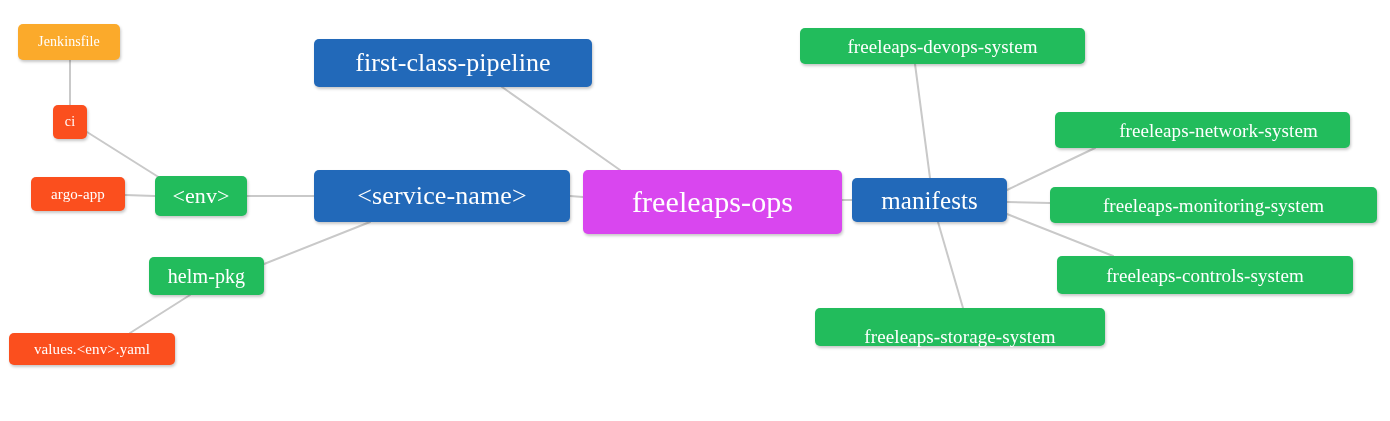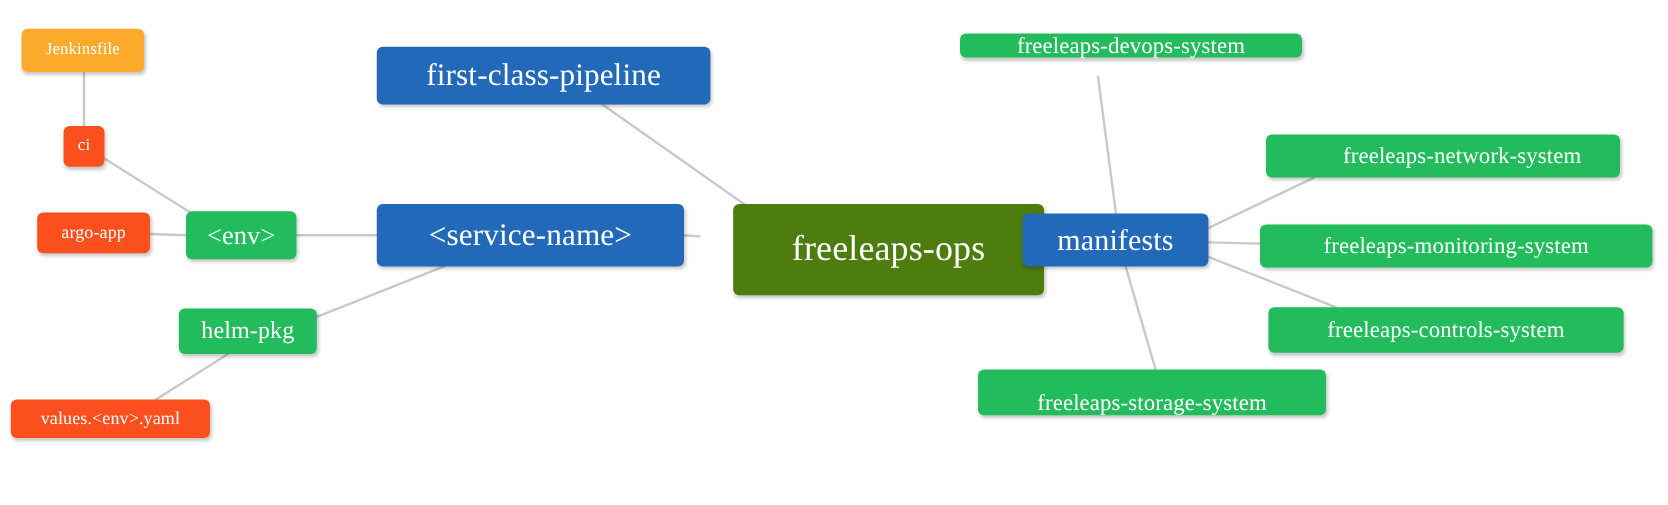--- a/index.html
+++ b/index.html
@@ -77,27 +77,27 @@
       </div>
       <div class="node" style="left: 9px; top: 333px; width: 166px; height: 32px; background: rgb(251, 79, 30); font-size: 15px;">
         <span>values.&lt;env&gt;.yaml</span>
       </div>
       <div class="node" style="left: 314px; top: 39px; width: 278px; height: 48px; background: rgb(34, 105, 185); font-size: 26px;">
         <span>first-class-pipeline</span>
       </div>
       <div class="node" style="left: 314px; top: 170px; width: 256px; height: 52px; background: rgb(34, 105, 185); font-size: 26px;">
         <span>&lt;service-name&gt;</span>
       </div>
-      <div class="node" style="left: 583px; top: 170px; width: 259px; height: 76px; background: #4d7c0f; font-size: 30px; margin-left: 28px;">
+      <div class="node" style="left: 583px; top: 170px; width: 259px; height: 64px; background: #d946ef; font-size: 30px;">
         <span>freeleaps-ops</span>
       </div>
       <div class="node" style="left: 852px; top: 178px; width: 155px; height: 44px; background: rgb(34, 105, 185); font-size: 25px;">
         <span>manifests</span>
       </div>
-      <div class="node" style="left: 800px; top: 28px; width: 285px; height: 20px; background: rgb(34, 188, 92); font-size: 19px;">
+      <div class="node" style="left: 800px; top: 28px; width: 285px; height: 36px; background: rgb(34, 188, 92); font-size: 19px;">
         <span>freeleaps-devops-system</span>
       </div>
       <div class="node" style="left: 1055px; top: 112px; width: 295px; height: 36px; background: rgb(34, 188, 92); font-size: 19px; padding-left: 32px;">
         <span>freeleaps-network-system</span>
       </div>
       <div class="node" style="left: 1050px; top: 187px; width: 327px; height: 36px; background: rgb(34, 188, 92); font-size: 19px;">
         <span>freeleaps-monitoring-system</span>
       </div>
       <div class="node" style="left: 1057px; top: 256px; width: 296px; height: 38px; background: rgb(34, 188, 92); font-size: 19px;">
         <span>freeleaps-controls-system</span>

